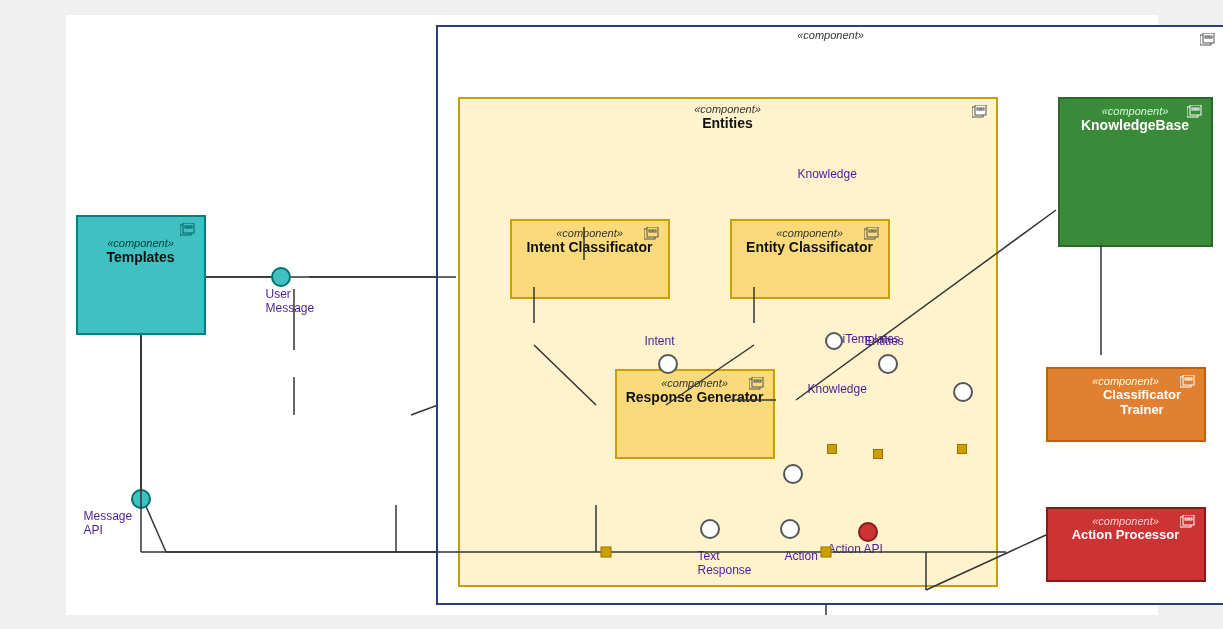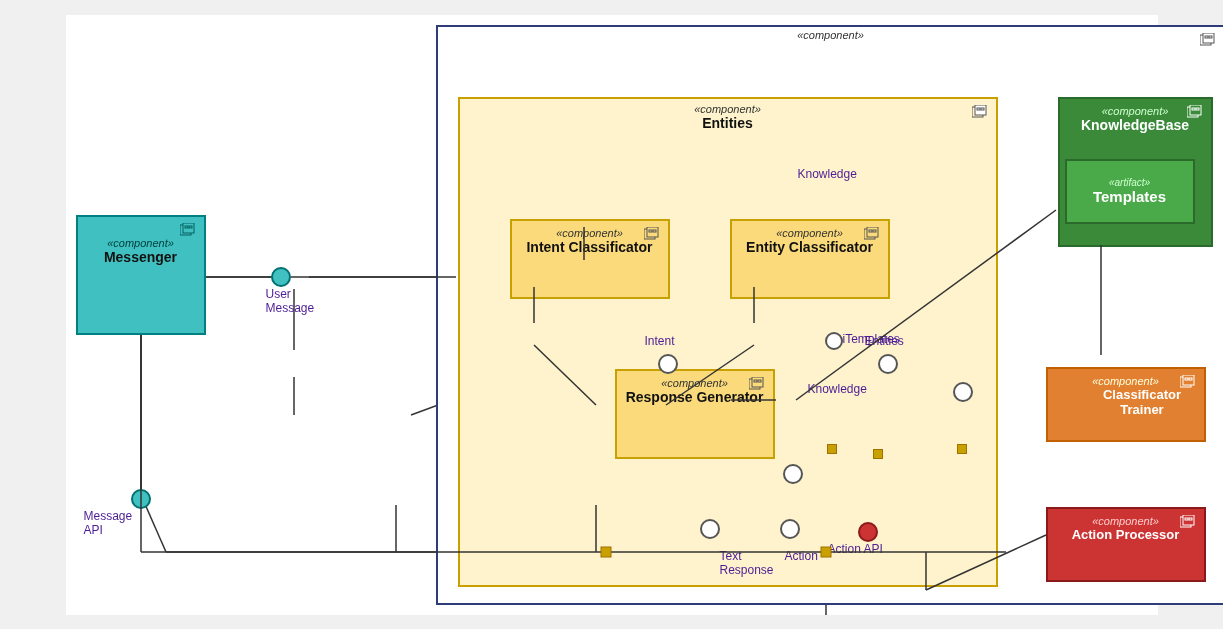--- a/index.html
+++ b/index.html
@@ -377,21 +377,21 @@
       <div style="position:absolute; left:418px; top:255px; width:20px; height:20px; border-radius:50%; background:white; border:2px solid #555;"></div>
 
       <div style="position:absolute; left:323px; top:365px; width:20px; height:20px; border-radius:50%; background:white; border:2px solid #555;"></div>
 
       <div style="position:absolute; left:240px; top:420px; width:20px; height:20px; border-radius:50%; background:white; border:2px solid #555;"></div>
 
       <div style="position:absolute; left:320px; top:420px; width:20px; height:20px; border-radius:50%; background:white; border:2px solid #555;"></div>
 
       <div class="connector-label" style="left:185px; top:235px;">Intent</div>
       <div class="connector-label" style="left:405px; top:235px;">Entities</div>
-      <div class="connector-label" style="left:260px; top:450px;">Text<br>Response</div>
+      <div class="connector-label" style="left:238px; top:450px;">Text<br>Response</div>
       <div class="connector-label" style="left:325px; top:450px;">Action</div>
     </div>
 
     <div class="connector-label" style="left:370px; top:355px;">Knowledge</div>
 
     <div style="position:absolute; left:515px; top:355px; width:20px; height:20px; border-radius:50%; background:white; border:2px solid #555;"></div>
 
     <div class="connector-label" style="left:360px; top:140px;">Knowledge</div>
 
     <div class="small-square" style="left:519px; top:417px;"></div>
@@ -404,24 +404,20 @@
       </div>
       <div class="component-icon">
         <svg viewBox="0 0 16 14" fill="none" xmlns="http://www.w3.org/2000/svg">
           <rect x="0" y="2" width="11" height="10" fill="none" stroke="white" stroke-width="1"></rect>
           <rect x="3" y="0" width="11" height="10" fill="#3a8a3a" stroke="white" stroke-width="1"></rect>
           <rect x="5" y="3" width="3" height="2" fill="none" stroke="white" stroke-width="1"></rect>
           <rect x="9" y="3" width="3" height="2" fill="none" stroke="white" stroke-width="1"></rect>
         </svg>
       </div>
 
-      <div style="position:absolute; left:5px; top:60px; width:130px; height:65px; border:2px solid #2a6a2a; background:#4aaa4a; display:flex; align-items:center; justify-content:center; flex-direction:column;">
-        <div class="stereotype" style="color:#cfc; font-size:10px; font-style:italic; display:block;">«artifact»</div>
-        <div class="component-title" style="color:white; font-size:15px; font-weight:bold;">Templates</div>
-      </div>
     </div>
 
     <div style="position:absolute; left:387px; top:305px; width:18px; height:18px; border-radius:50%; background:white; border:2px solid #555;"></div>
     <div class="connector-label" style="left:405px; top:305px;">iTemplates</div>
 
     <div class="classificator-trainer-box">
       <div class="classificator-trainer-label">
         <div class="stereotype" style="color:#ffd; font-style:italic; font-size:11px;">«component»</div>
         <div class="component-title" style="color:white; font-weight:bold; font-size:13px;">Classificator Trainer</div>
       </div>
@@ -453,21 +449,21 @@
     <div style="position:absolute; left:420px; top:495px; width:20px; height:20px; border-radius:50%; background:#cc3333; border:2px solid #8a1a1a;"></div>
     <div class="connector-label" style="left:390px; top:515px;">Action API</div>
 
     <div class="small-square" style="left:435px; top:422px;"></div>
 
   </div>
 
   <div class="messenger-box">
     <div class="messenger-label">
       <div class="stereotype" style="color:#004040; font-style:italic; font-size:11px;">«component»</div>
-      <div class="component-title" style="color:#111; font-weight:bold;">Messenger</div>
+      <div class="component-title" style="color:#111; font-weight:bold;">Templates</div>
     </div>
     <div class="component-icon" style="position:absolute; top:6px; right:8px;">
       <svg viewBox="0 0 16 14" fill="none" xmlns="http://www.w3.org/2000/svg">
         <rect x="0" y="2" width="11" height="10" fill="none" stroke="#006060" stroke-width="1"></rect>
         <rect x="3" y="0" width="11" height="10" fill="#40c0c0" stroke="#006060" stroke-width="1"></rect>
         <rect x="5" y="3" width="3" height="2" fill="none" stroke="#006060" stroke-width="1"></rect>
         <rect x="9" y="3" width="3" height="2" fill="none" stroke="#006060" stroke-width="1"></rect>
       </svg>
     </div>
   </div>

